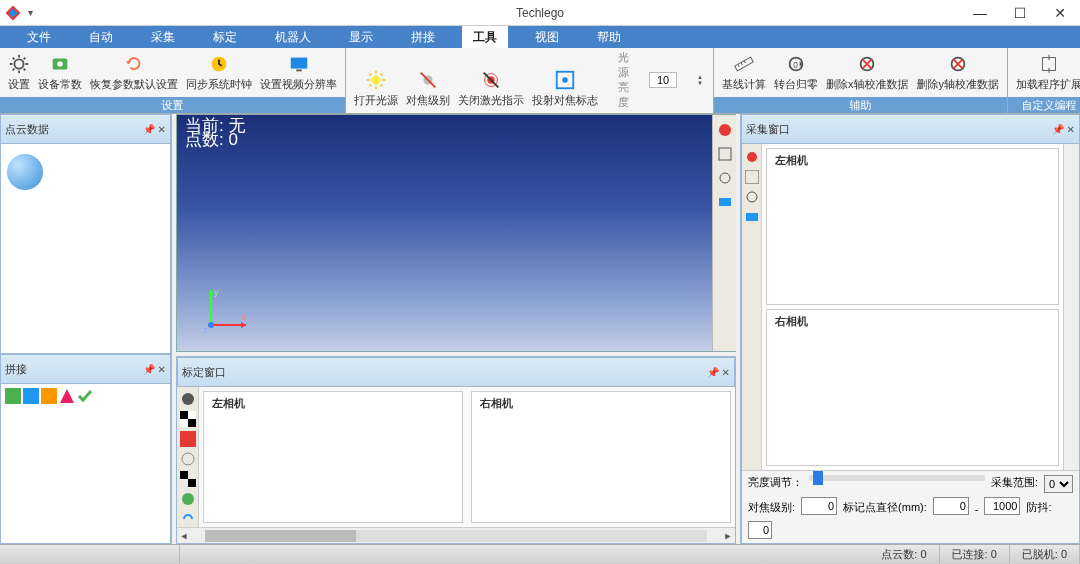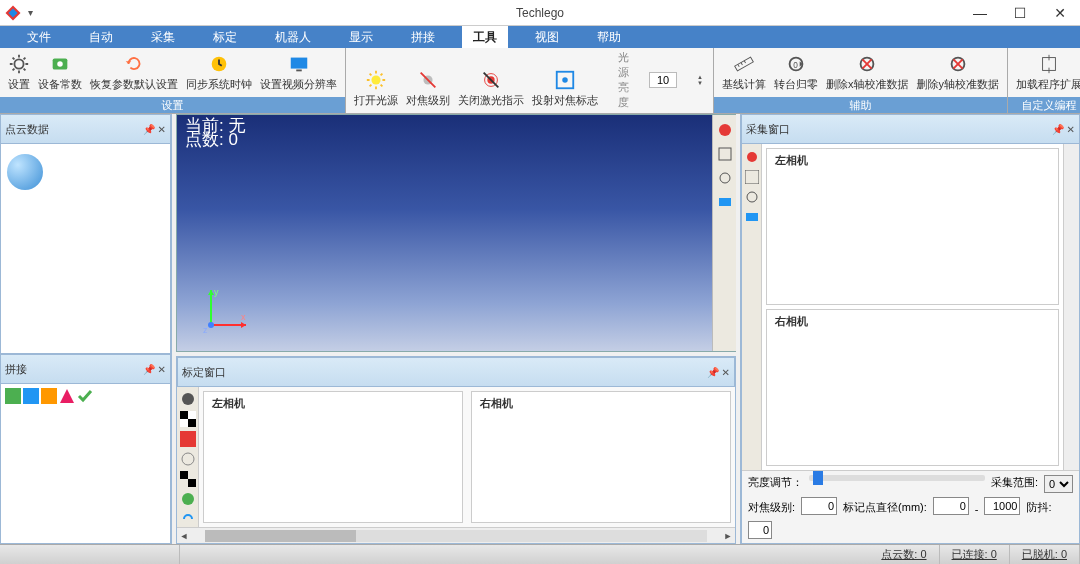--- a/index.html
+++ b/index.html
@@ -76,21 +76,21 @@
   .slider-row { display:flex; align-items:flex-start; gap:6px;}
   .slider-row .slider { flex:1; height:6px; background:#ddd; position:relative; border-radius:2px;}
   .slider-row .slider .handle { position:absolute; left:2%; top:-4px; width:10px; height:14px; background:#2a7be4;}
   .num-input { width:36px; height:18px; border:1px solid #888; font-size:11px; text-align:right; padding-right:2px;}
   .select-small { height:18px; font-size:11px; border:1px solid #888;}
   .controls-row { display:flex; align-items:flex-end; gap:6px; flex-wrap:wrap;}
   .vscroll { width:16px; background:#eee; border-left:1px solid #ccc;}
   
   
   .statusbar { position:absolute; bottom:0; left:0; right:0; height:20px; background:linear-gradient(#e8e8e8,#d0d0d0); border-top:1px solid #aaa; display:flex; align-items:center; font-size:11px; color:#333;}
-  .statusbar > div { padding:0 12px; border-right:1px solid #bbb; height:100%; display:flex; align-items:center;text-decoration:underline;}
+  .statusbar > div { padding:0 12px; border-right:1px solid #bbb; height:100%; display:flex; align-items:center;}
   .statusbar > div:first-child { width:180px;}
 </style>
 </head>
 <body>
 
 <div class="titlebar">
   <div class="left">
     <svg class="logo" viewBox="0 0 24 24">
         <polygon points="12,2 22,12 12,22 2,12" fill="#e53935"></polygon>
         <polygon points="12,6 18,12 12,18 6,12" fill="#1e88e5"></polygon>

